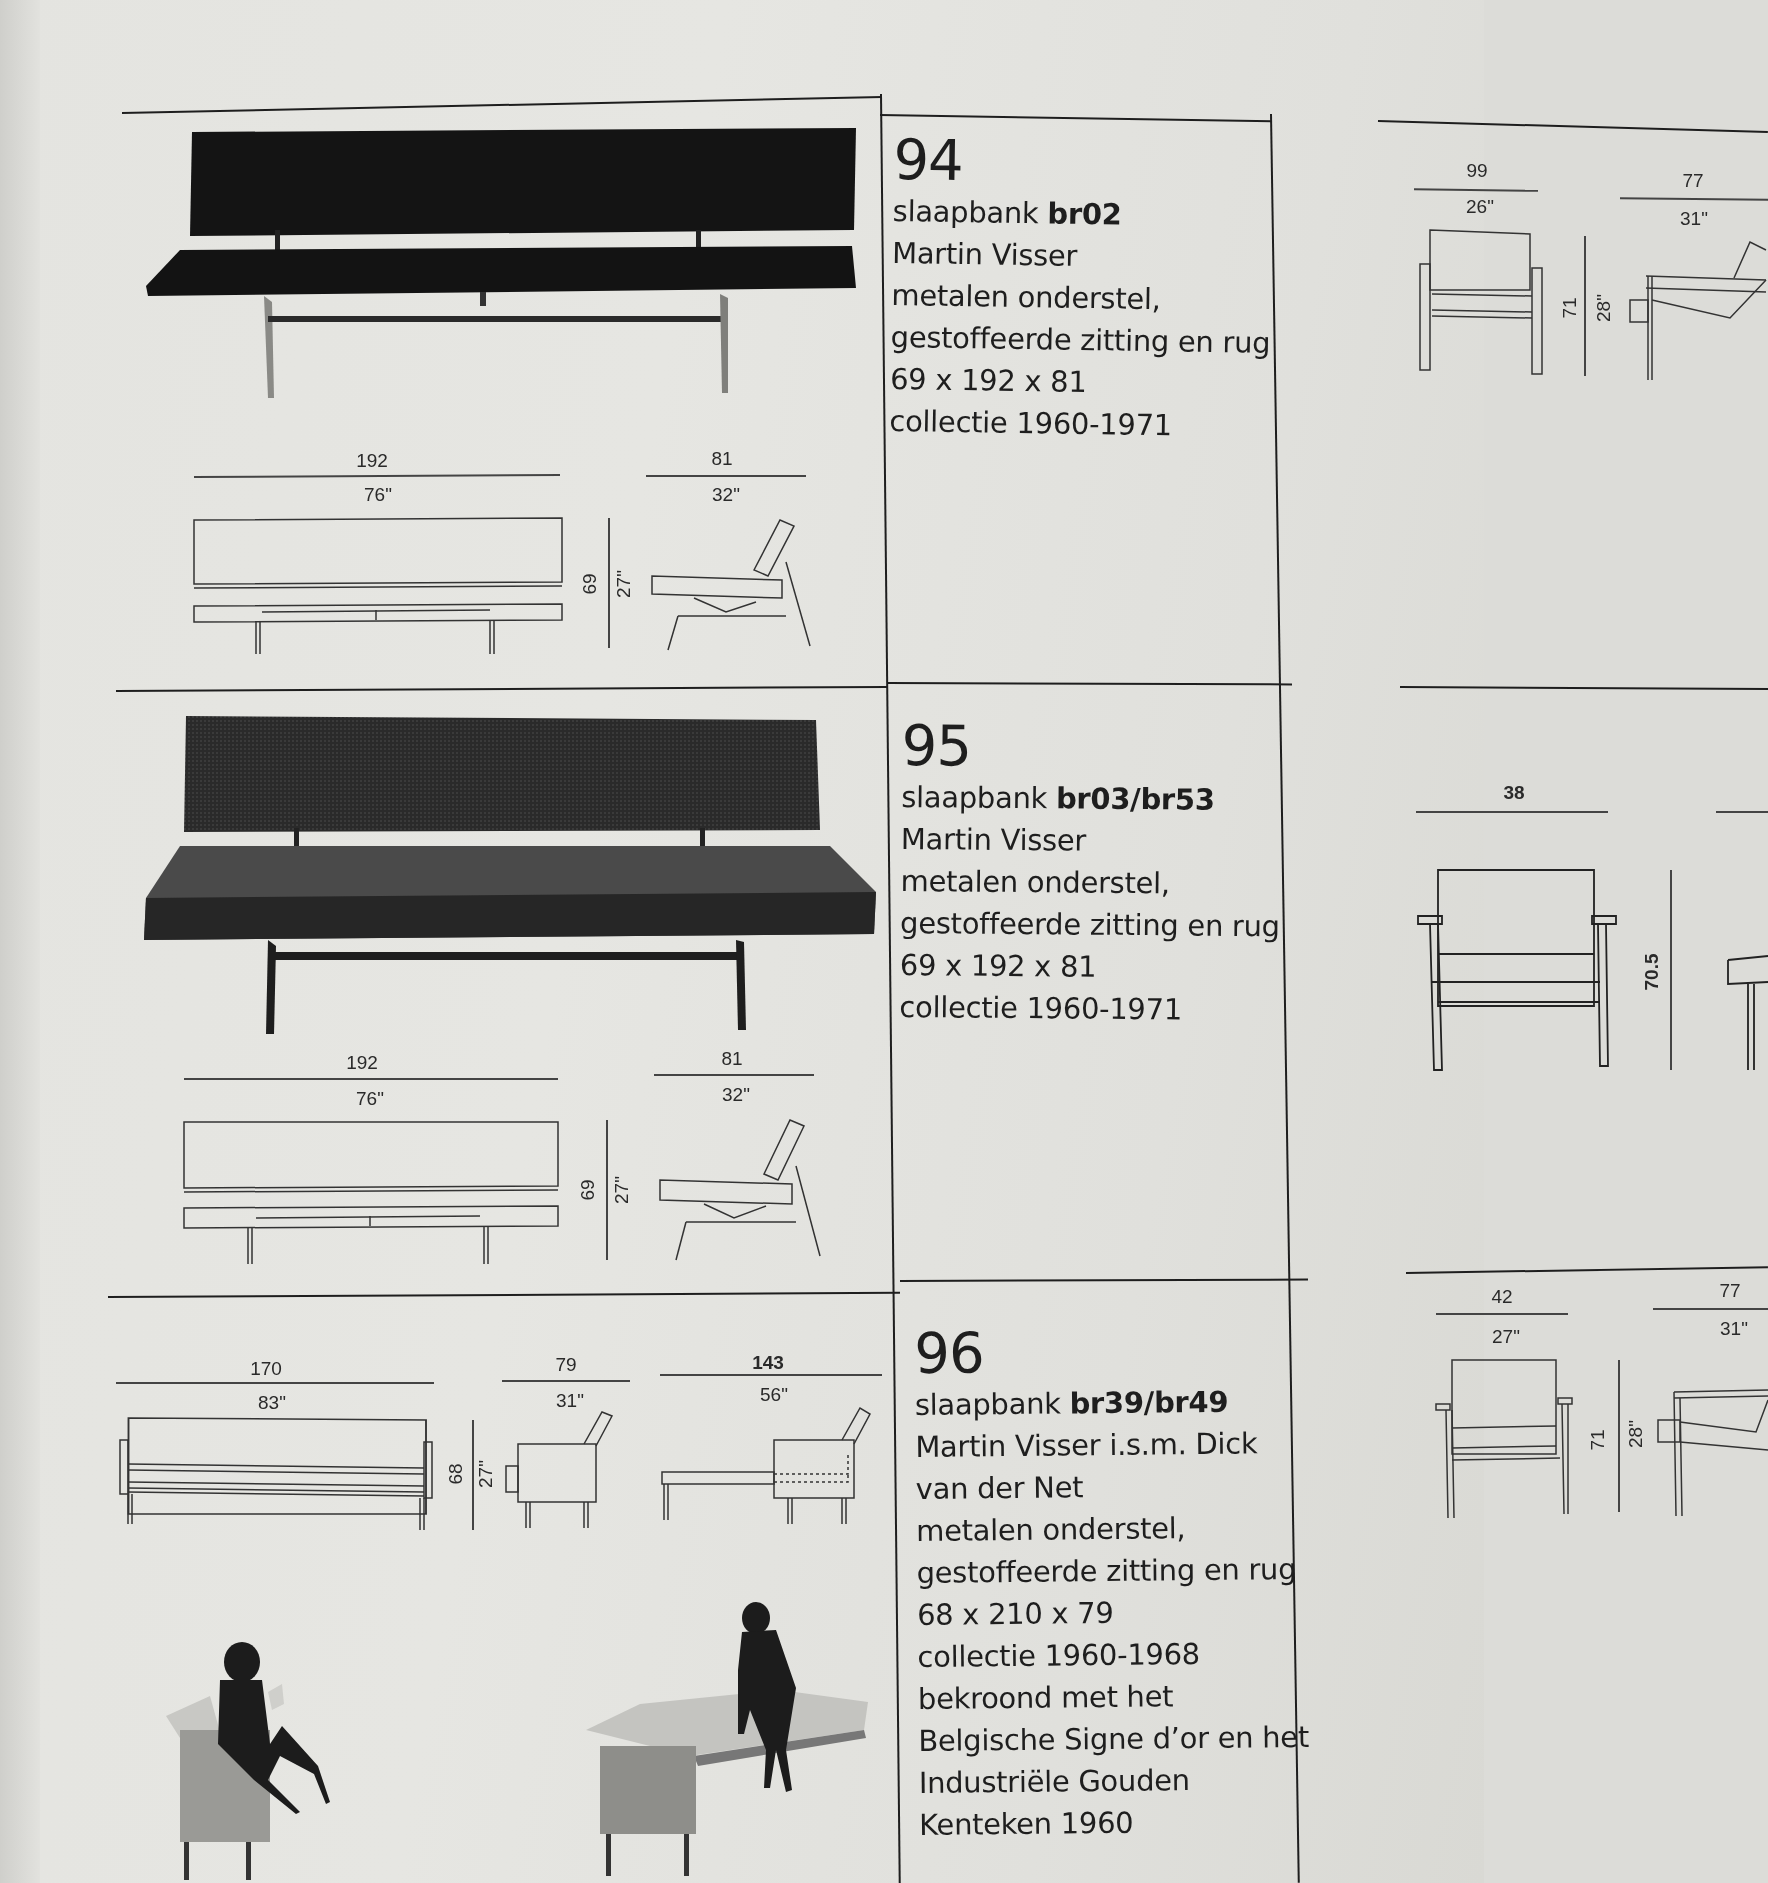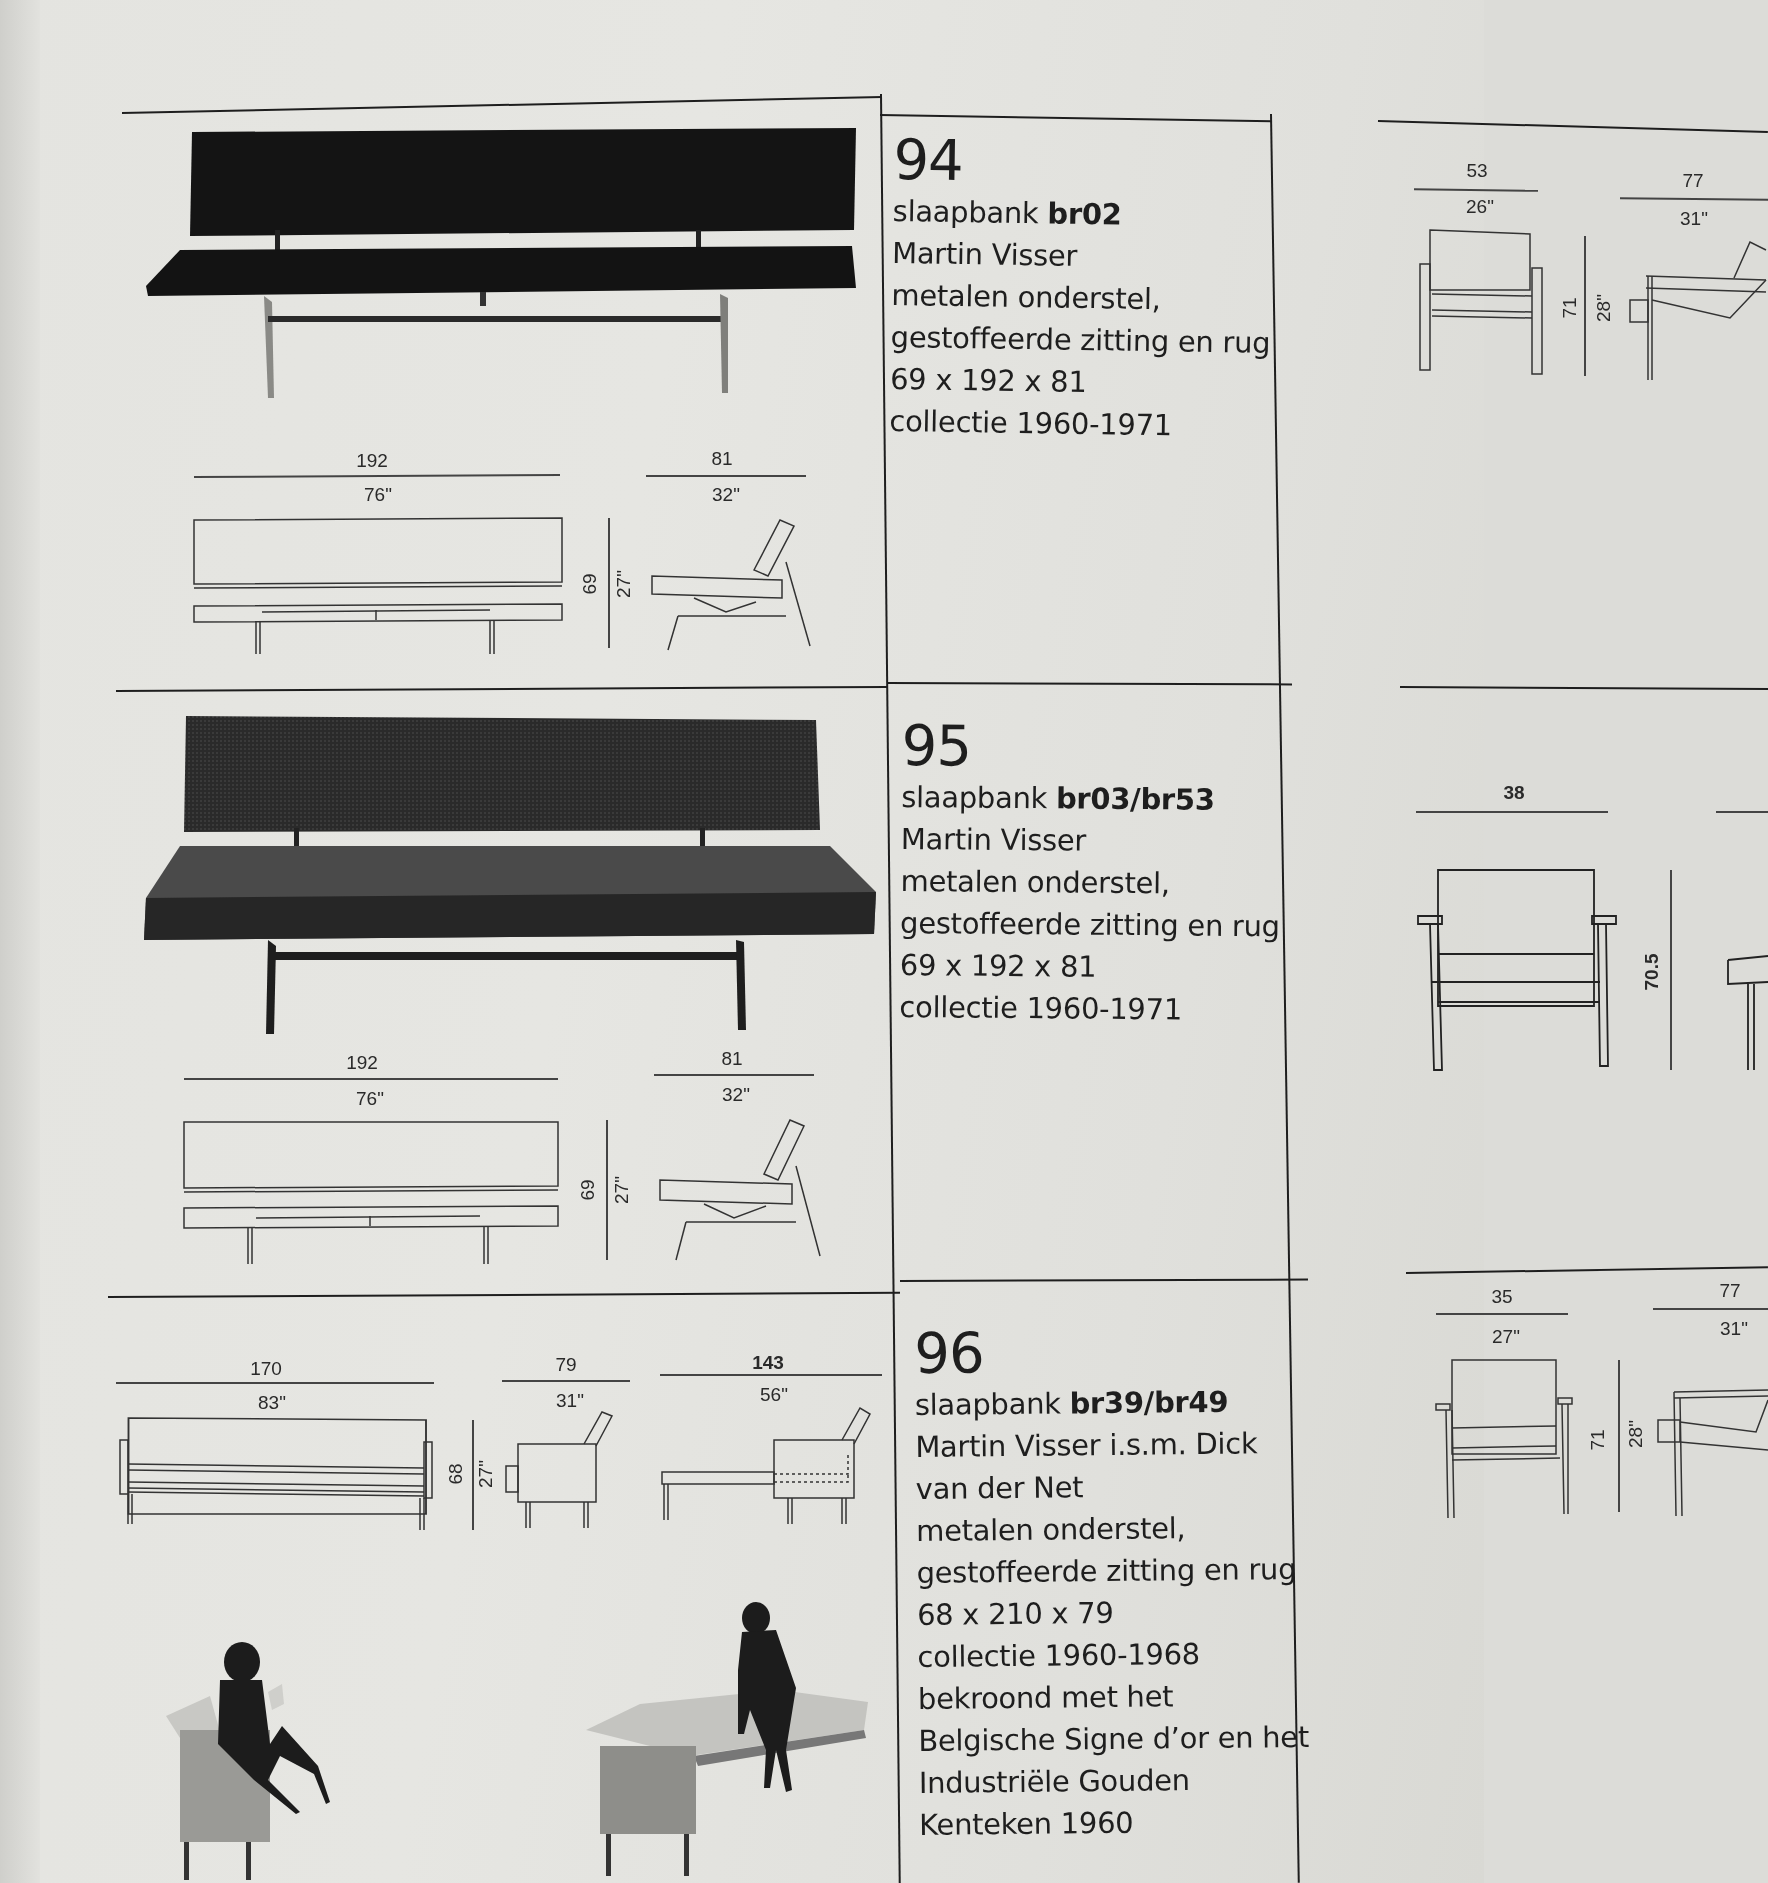--- a/index.html
+++ b/index.html
@@ -234,21 +234,21 @@
   <svg class="draw" style="left:580px; top:1600px;" width="300" height="290" viewBox="0 0 300 290">
     <path d="M6 130 L60 104 L200 90 L288 102 L284 130 L110 156 Z" fill="#c4c4c0"></path>
     <path d="M114 156 L284 130 L286 138 L118 166 Z" fill="#777"></path>
     <rect x="20" y="146" width="96" height="88" fill="#8e8e8a"></rect>
     <rect x="26" y="234" width="5" height="42" fill="#333"></rect>
     <rect x="104" y="234" width="5" height="42" fill="#333"></rect>
     <ellipse cx="176" cy="18" rx="14" ry="16" fill="#1c1c1c"></ellipse>
     <path d="M162 32 L196 30 L216 88 L206 150 L212 190 L206 192 L196 150 L190 188 L184 188 L186 150 L170 110 L164 134 L158 134 L158 70 Z" fill="#1c1c1c"></path>
   </svg>
 
-  <div class="dimtxt" style="left:1477px; top:160px;">53</div>
+  <div class="dimtxt" style="left:1477px; top:160px;">99</div>
   <div class="dimline" style="left:1414px; top:189px; width:124px; transform:rotate(0.8deg);"></div>
   <div class="dimtxt" style="left:1480px; top:196px;">26"</div>
   <div class="dimtxt" style="left:1693px; top:170px;">77</div>
   <div class="dimline" style="left:1620px; top:198px; width:148px; transform:rotate(0.5deg);"></div>
   <div class="dimtxt" style="left:1694px; top:208px;">31"</div>
   <svg class="draw" style="left:1418px; top:228px;" width="140" height="150" viewBox="0 0 140 150">
     <g fill="none" stroke="#333" stroke-width="1.5">
       <path d="M12 2 L112 6 L112 62 L12 62 Z"></path>
       <path d="M14 66 L114 68 M14 82 L114 84 M14 88 L114 90"></path>
       <path d="M2 36 L12 36 L12 142 L2 142 Z"></path>
@@ -283,21 +283,21 @@
   </svg>
   <div class="dimvline" style="left:1670px; top:870px; height:200px;"></div>
   <div class="dimtxt rot bold" style="left:1652px; top:972px;">70.5</div>
   <svg class="draw" style="left:1726px; top:952px;" width="42" height="120" viewBox="0 0 42 120">
     <g fill="none" stroke="#222" stroke-width="1.8">
       <path d="M2 8 L42 4 M2 8 L2 32 L42 30"></path>
       <path d="M22 32 L22 118 M28 32 L28 118"></path>
     </g>
   </svg>
 
-  <div class="dimtxt" style="left:1502px; top:1286px;">35</div>
+  <div class="dimtxt" style="left:1502px; top:1286px;">42</div>
   <div class="dimline" style="left:1436px; top:1313px; width:132px;"></div>
   <div class="dimtxt" style="left:1506px; top:1326px;">27"</div>
   <div class="dimtxt" style="left:1730px; top:1280px;">77</div>
   <div class="dimline" style="left:1653px; top:1308px; width:115px;"></div>
   <div class="dimtxt" style="left:1734px; top:1318px;">31"</div>
   <svg class="draw" style="left:1436px; top:1358px;" width="140" height="160" viewBox="0 0 140 160">
     <g fill="none" stroke="#333" stroke-width="1.5">
       <path d="M16 2 L120 2 L120 96 L16 96 Z"></path>
       <path d="M16 70 L120 68 M16 90 L120 88 M16 102 L124 100"></path>
       <path d="M0 46 L14 46 L14 52 L0 52 Z"></path>

